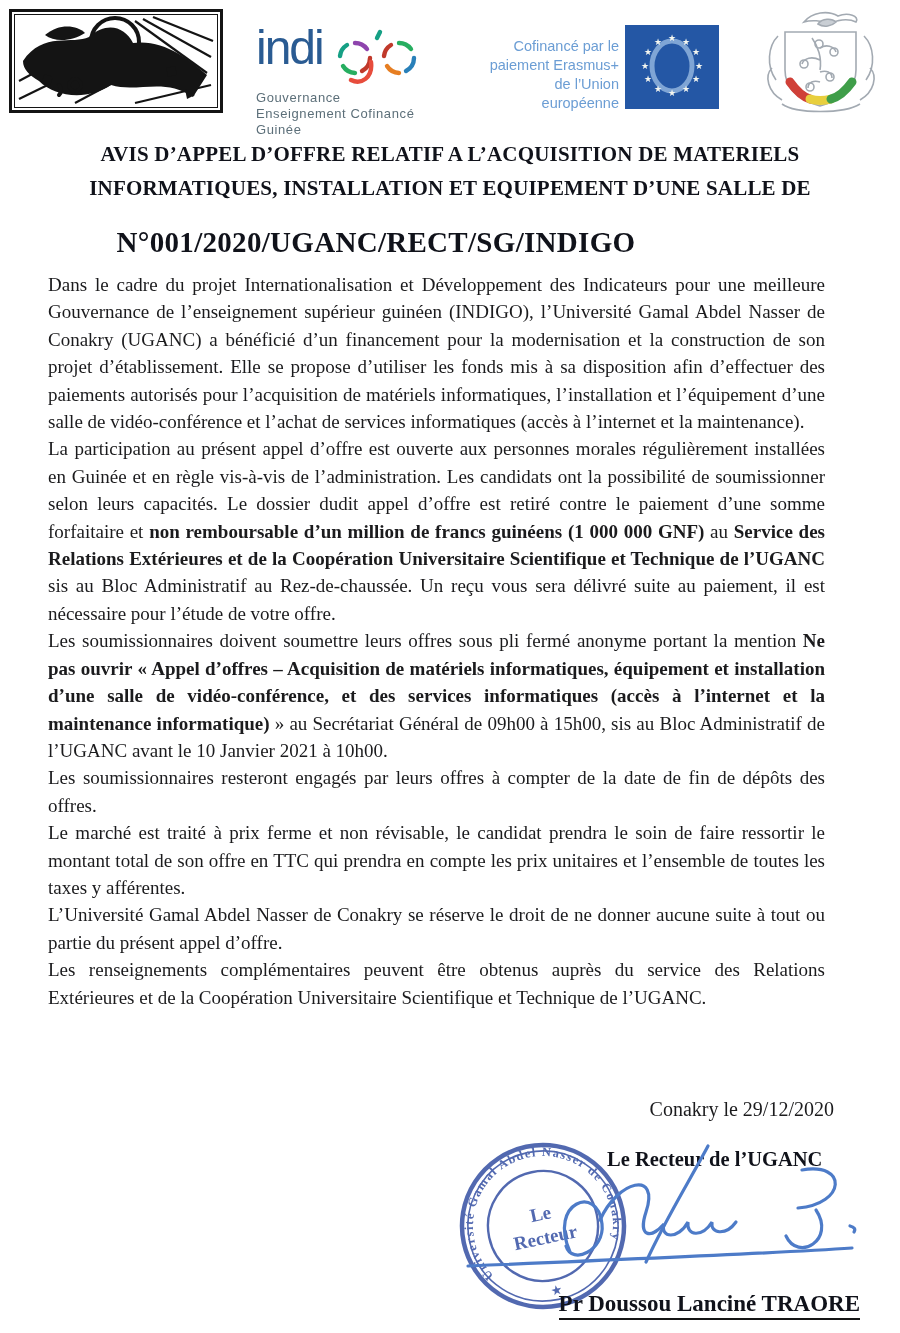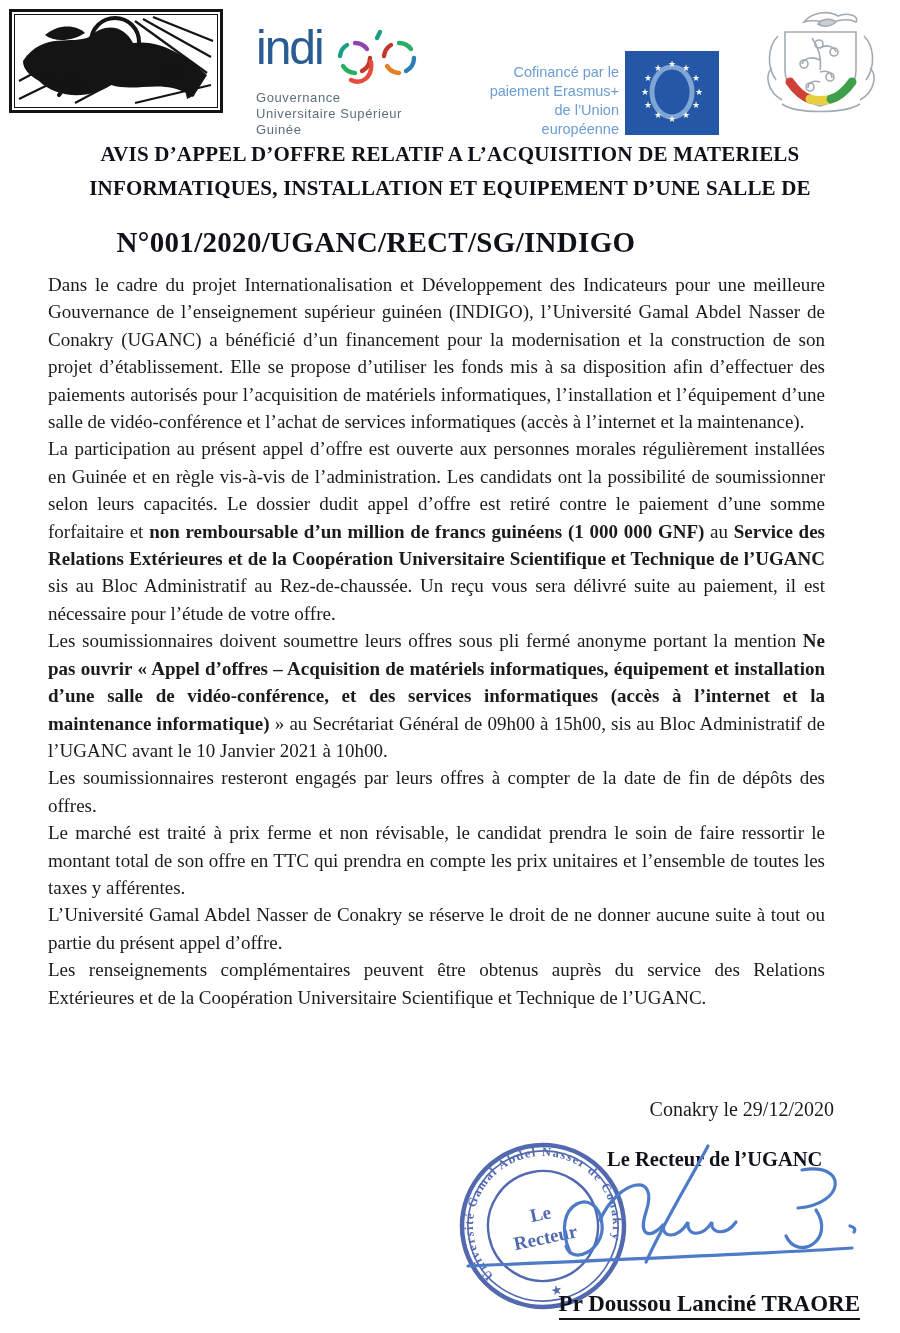--- a/index.html
+++ b/index.html
@@ -9,21 +9,21 @@
     font-family:"Liberation Serif", serif;color:#1b1b1d;
   }
   
   .logo-row{position:absolute;top:0;left:0;width:900px;height:125px;}
   .uganc-box{position:absolute;left:9px;top:9px;width:208px;height:98px;border:3px solid #141414;background:#fff;}
   .uganc-box .inner{position:absolute;inset:2px;border:1px solid #141414;}
   .indigo{position:absolute;left:256px;top:26px;width:215px;}
   .indigo-word{display:flex;align-items:flex-start;}
   .indigo-indi{font-family:"Liberation Sans",sans-serif;font-weight:400;font-size:48px;line-height:44px;color:#2a5b92;letter-spacing:-2px;}
   .indigo-tagline{font-family:"Liberation Sans",sans-serif;font-size:13px;line-height:16px;color:#5c6f79;letter-spacing:0.6px;margin-top:4px;}
-  .erasmus{position:absolute;left:487px;top:25px;width:232px;display:flex;align-items:flex-start;margin-top:26px;}
+  .erasmus{position:absolute;left:487px;top:25px;width:232px;display:flex;align-items:flex-start;}
   .erasmus-caption{font-family:"Liberation Sans",sans-serif;font-size:14.5px;line-height:19px;color:#6b9dd4;text-align:right;width:132px;padding-top:12px;}
   .eu-flag{margin-left:6px;}
   .guinea{position:absolute;left:752px;top:8px;width:138px;height:112px;}
   
   .title-block{position:absolute;top:138px;left:50px;width:800px;text-align:center;
     font-weight:700;font-size:21px;line-height:33.5px;color:#10121a;letter-spacing:0.2px;}
   .ref-line{position:absolute;top:226px;left:0;width:752px;text-align:center;
     font-weight:700;font-size:29px;color:#10121a;letter-spacing:0.3px;}
   
   .body-text{position:absolute;top:271px;left:48px;width:777px;
@@ -82,21 +82,21 @@
             <path d="M87,30 A15,15 0 0 1 79,43" stroke="#2980b9"></path>
             <path d="M72,45 A15,15 0 0 1 60,38" stroke="#e67e22"></path>
             <path d="M57,28 A15,15 0 0 1 64,17" stroke="#c0392b"></path>
             <path d="M72,15 A15,15 0 0 1 84,21" stroke="#27ae60"></path>
             <path d="M50,10 l3,-6" stroke="#16a085"></path>
           </g>
         </svg>
       </div>
       <div class="indigo-tagline">
         <div>Gouvernance</div>
-        <div>Universitaire Supérieur</div>
+        <div>Enseignement Cofinancé</div>
         <div>Guinée</div>
       </div>
     </div>
 
     <div class="erasmus">
       <div class="erasmus-caption">
         <div>Cofinancé par le</div>
         <div>paiement Erasmus+</div>
         <div>de l’Union européenne</div>
       </div>

